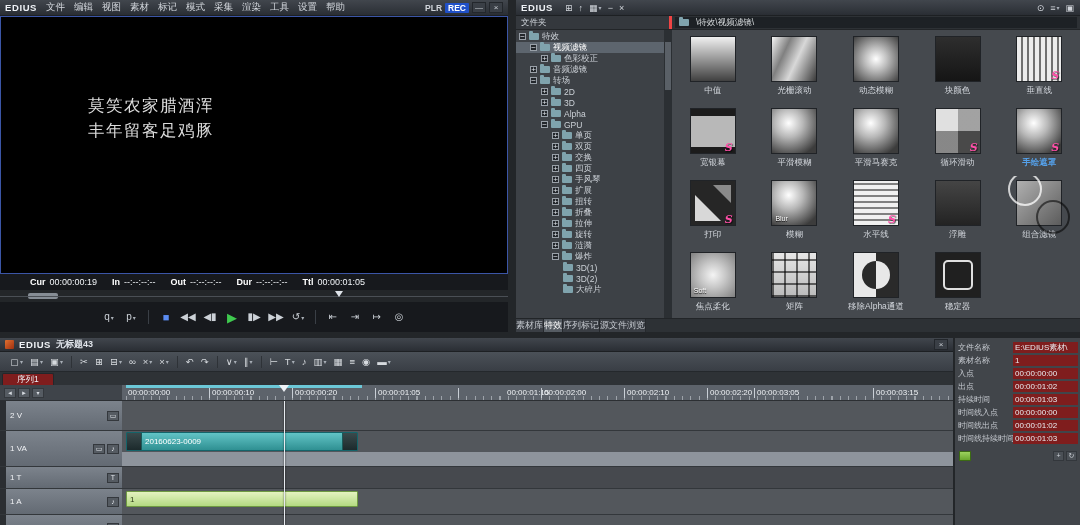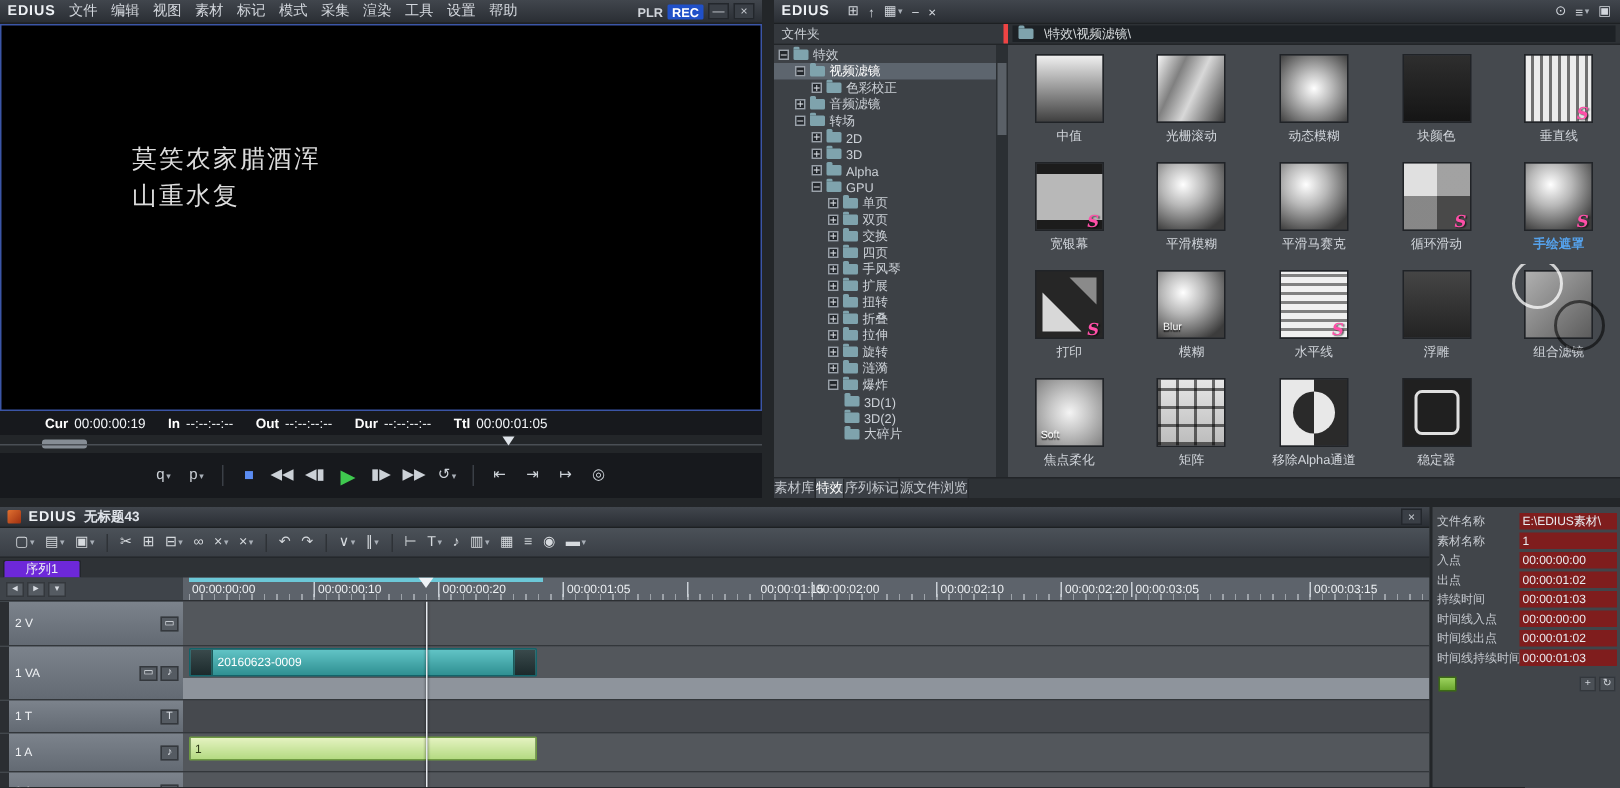--- a/index.html
+++ b/index.html
@@ -123,21 +123,21 @@
   .timeline .titlebar{height:14px;}
   .app-ico{width:9px;height:9px;background:linear-gradient(135deg,#e07030,#a03010);border-radius:1px;flex:none;}
   .doc-title{font-size:9px;color:#dfe3e9;font-weight:bold;}
   .timeline .win-btn{margin-left:auto;}
   .tl-toolbar{position:absolute;top:14px;left:0;right:0;height:20px;background:linear-gradient(180deg,#4b5158,#393e45);
               display:flex;align-items:center;gap:3px;padding-left:8px;border-bottom:1px solid #24282c;}
   .tbtn{display:flex;align-items:center;height:15px;padding:0 2px;color:#d6dade;font-size:9.5px;}
   .tbtn.sep{width:1px;height:12px;background:#2e3237;padding:0;margin:0 3px;}
   .seq-tabs{position:absolute;top:34px;left:0;right:0;height:13px;background:#2e3236;display:flex;
             align-items:flex-end;padding-left:2px;}
-  .seq-tab{height:12px;background:#6d28d9;color:#eef2f6;font-size:8.5px;line-height:11px;padding:0 14px;
+  .seq-tab{height:12px;background:#7f1d1d;color:#eef2f6;font-size:8.5px;line-height:11px;padding:0 14px;
            border:1px solid #23272b;border-bottom:none;border-radius:2px 2px 0 0;}
   .tl-main{position:absolute;top:47px;left:0;right:0;bottom:0;}
   .hdr-top{position:absolute;left:0;top:0;width:122px;height:16px;background:#3f444a;display:flex;
            align-items:center;gap:2px;padding:0 4px;border-bottom:1px solid #2c2f33;}
   .mini-btn{width:12px;height:10px;background:#555b62;border:1px solid #34383d;color:#d8dce2;
             font-size:6px;line-height:8px;text-align:center;}
   .ruler{position:absolute;left:122px;right:0;top:0;height:16px;background:#5d636b;overflow:hidden;
          border-bottom:1px solid #2c2f33;}
   .ruler-label{position:absolute;top:3px;font-size:8px;color:#eef1f4;border-left:1px solid #c9cfd6;
                padding-left:2px;line-height:10px;white-space:nowrap;}
@@ -212,21 +212,21 @@
         <span class="plr">PLR</span>
         <span class="rec">REC</span>
         <span class="win-btn">—</span>
         <span class="win-btn">×</span>
       </div>
     </div>
     <div class="video">
       <div class="overlay">
 
       <div class="overlay-line" data-index="0">莫笑农家腊酒浑</div>
-          <div class="overlay-line" data-index="2">山重水复</div>
+          <div class="overlay-line" data-index="1">丰年留客足鸡豚</div>
         </div>
     </div>
     <div class="tc-row">
 
     <span class="tc-pair" data-index="0">
           <b class="tc-label">Cur</b>
           <span class="tc-value">00:00:00:19</span>
         </span>
         <span class="tc-pair" data-index="1">
           <b class="tc-label">In</b>

